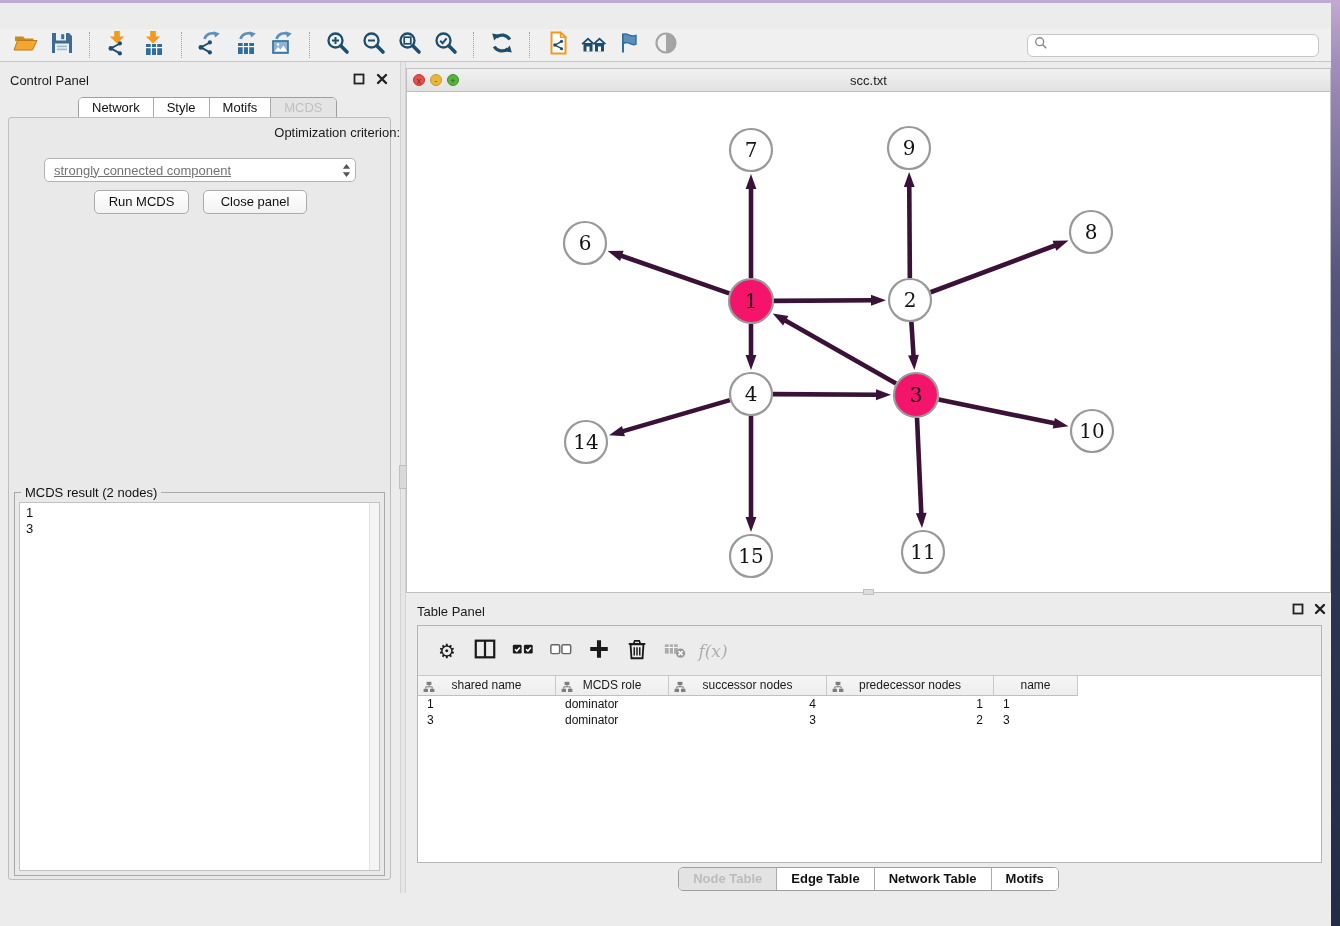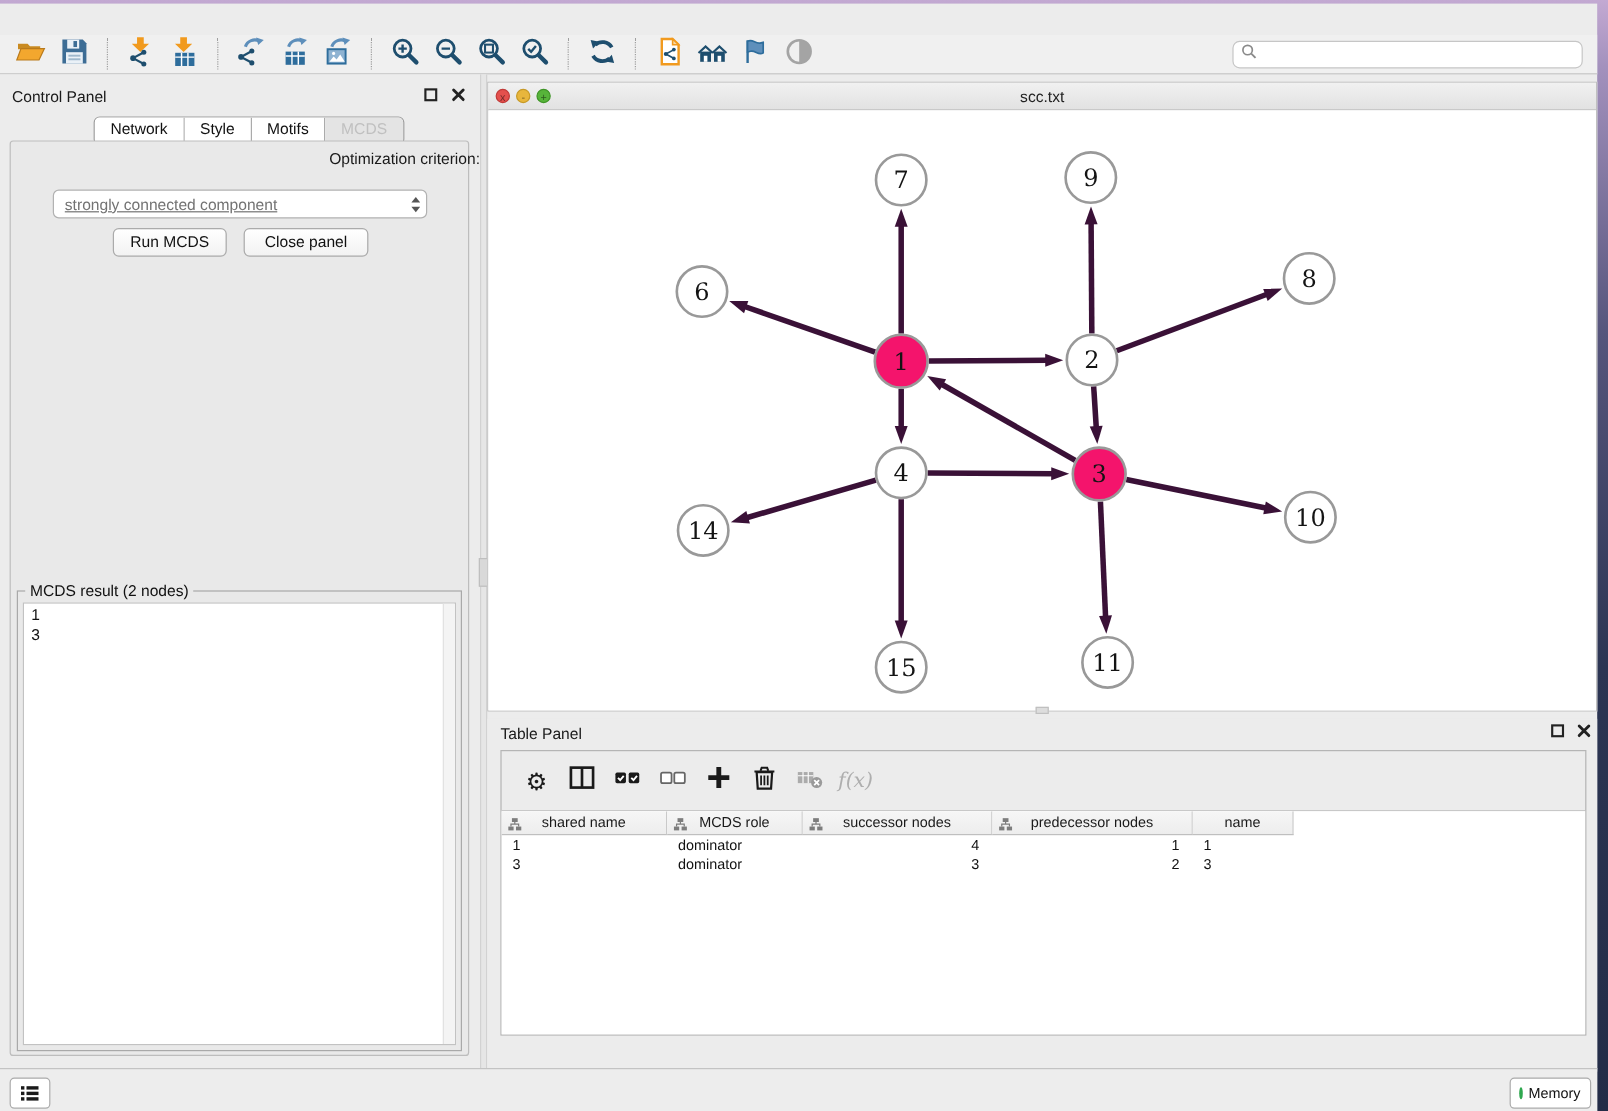--- a/index.html
+++ b/index.html
@@ -572,33 +572,23 @@
             <div class="t-row">
               <div class="t-cell" style="width: 138px; text-align: left; padding: 0px 0px 0px 9px;">3</div>
               <div class="t-cell" style="width: 113px; text-align: left; padding: 0px 0px 0px 9px;">dominator</div>
               <div class="t-cell" style="width: 158px; text-align: right; padding: 0px 11px 0px 0px;">3</div>
               <div class="t-cell" style="width: 167px; text-align: right; padding: 0px 11px 0px 0px;">2</div>
               <div class="t-cell" style="width: 84px; text-align: left; padding: 0px 0px 0px 9px;">3</div>
             </div>
           </div>
       </div>
     </div>
+    <div class="tp-tabs">
+        <div class="tp-tabgroup" id="tp-tabs">
+          <span class="tp-tab sel">Node Table</span>
+          <span class="tp-tab">Edge Table</span>
+          <span class="tp-tab">Network Table</span>
+          <span class="tp-tab">Motifs</span>
+        </div>
+      </div>
   </div>
 
-  <div class="statusbar">
-    <div class="sb-btn" style="left:8px;width:34px">
-      <svg viewBox="0 0 24 24" width="20" height="20">
-          <g fill="#1a1a1a">
-            <rect x="3" y="5" width="3.4" height="3.4"></rect>
-            <rect x="8.5" y="5" width="12" height="3.4"></rect>
-            <rect x="3" y="10.5" width="3.4" height="3.4"></rect>
-            <rect x="8.5" y="10.5" width="12" height="3.4"></rect>
-            <rect x="3" y="16" width="3.4" height="3.4"></rect>
-            <rect x="8.5" y="16" width="12" height="3.4"></rect>
-          </g>
-        </svg>
-    </div>
-    <div class="sb-btn" style="left:1258px;width:68px">
-      <span class="mem-dot"></span>
-      <span class="mem-label">Memory</span>
-    </div>
-  </div>
 </div>
 
 </body></html>

